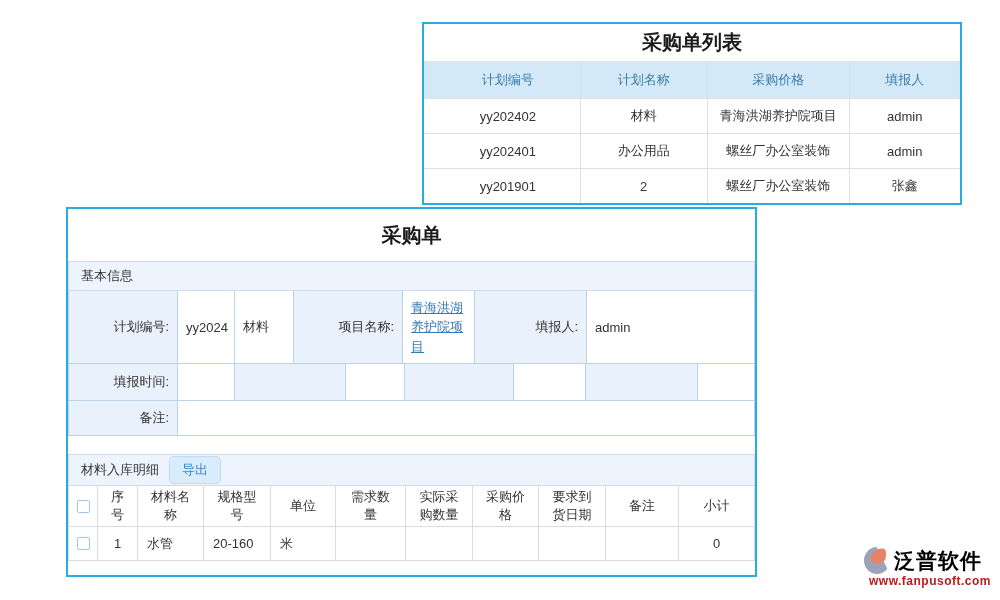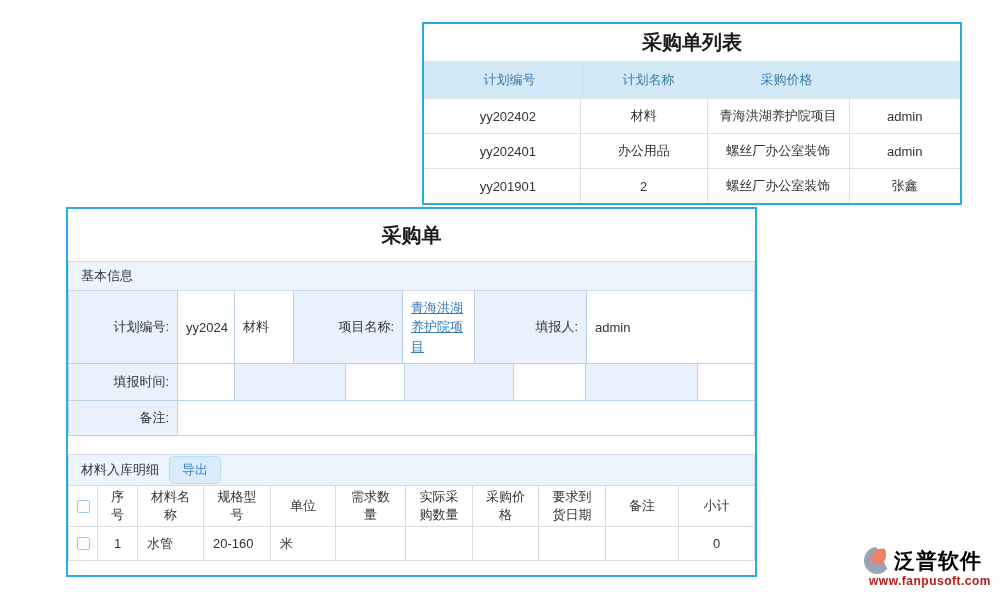--- a/index.html
+++ b/index.html
@@ -85,20 +85,21 @@
 <body>
 
 <div class="stage">
 
   <div class="list-panel">
     <div class="list-title">采购单列表</div>
     <div class="list-header">
       <div class="cell c1">计划编号</div>
       <div class="cell c2">计划名称</div>
       <div class="cell c3">采购价格</div>
+      <div class="cell c4">填报人</div>
     </div>
     <div class="list-row">
       <div class="cell c1">yy202402</div>
       <div class="cell c2">材料</div>
       <div class="cell c3">青海洪湖养护院项目</div>
       <div class="cell c4">admin</div>
     </div>
     <div class="list-row">
       <div class="cell c1">yy202401</div>
       <div class="cell c2">办公用品</div>

